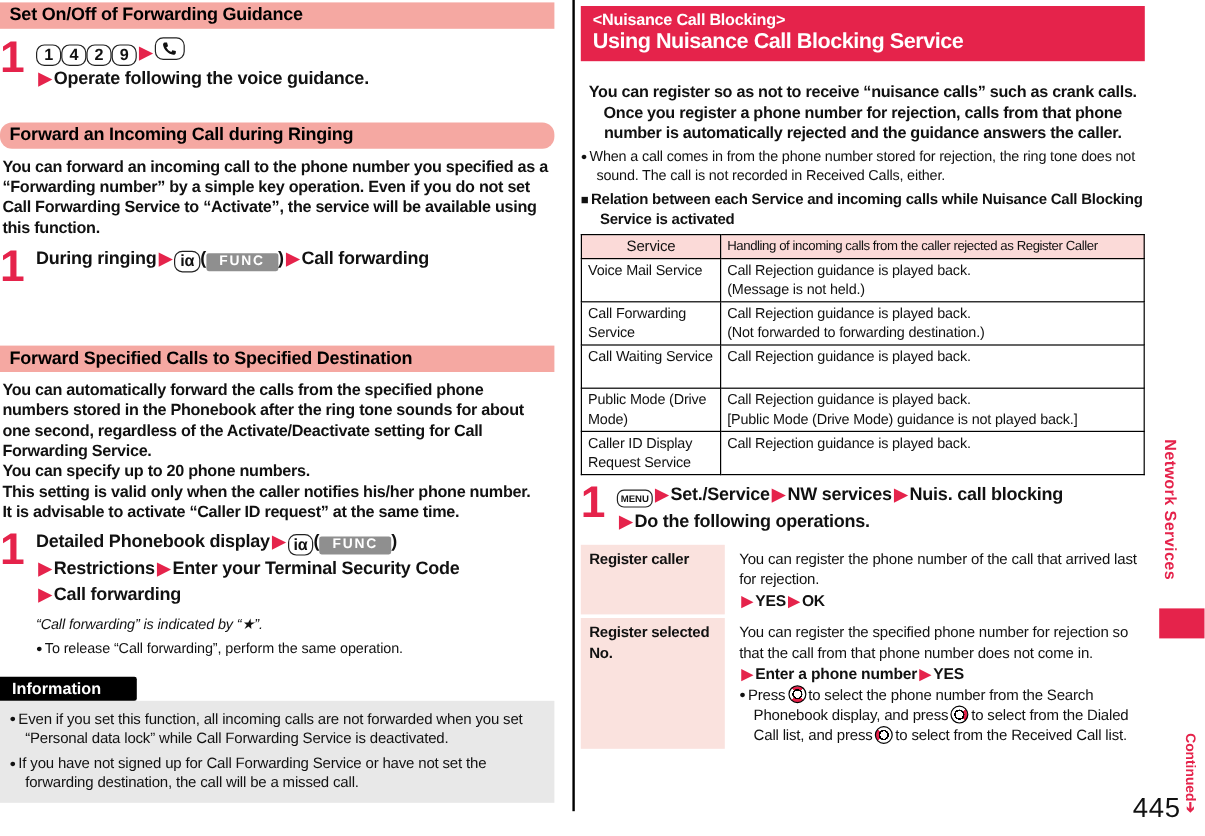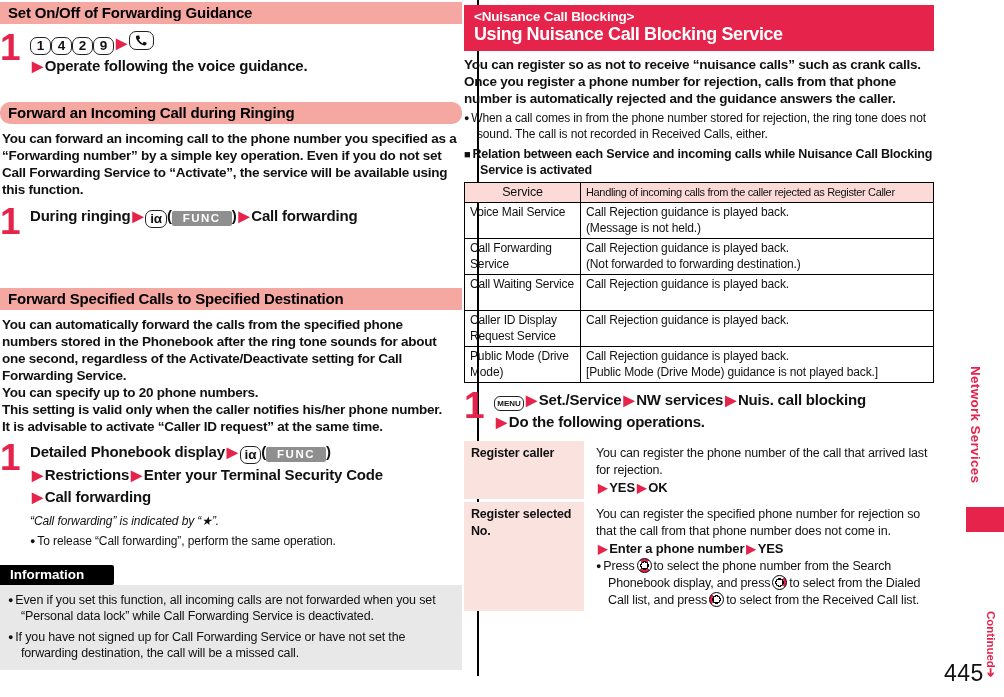--- a/index.html
+++ b/index.html
@@ -38,25 +38,25 @@
   .info-title {
     display:inline-block; background:#000; color:#fff; font-weight:bold;
     font-size:13.5px; padding:2px 30px 3px 10px; border-radius:0 2px 2px 0;
   }
   .info-body { background:#e8e8e8; padding:7px 8px 9px; font-size:12.5px; line-height:16px; letter-spacing:-0.15px; }
   .info-body .hang { margin-bottom:5px; }
   .info-body .hang:last-child { margin-bottom:0; }
   
   .divider { position:absolute; left:477px; top:0; width:2px; height:676px; background:#000; }
   
-  .col-right { position:absolute; left:464px; top:5px; width:470px; }
+  .col-right { position:absolute; left:484px; top:5px; width:470px; }
   .r-header { background:#e5234b; color:#fff; padding:4px 10px 6px; }
   .r-tag { font-size:13.5px; font-weight:bold; letter-spacing:-0.2px; }
   .r-title { font-size:18px; font-weight:bold; letter-spacing:-0.4px; }
-  .r-intro { margin-top:5px; font-weight:bold; font-size:13.5px; line-height:17px; letter-spacing:-0.25px; }
+  .r-intro { margin-top:17px; font-weight:bold; font-size:13.5px; line-height:17px; letter-spacing:-0.25px;text-align:center; }
   .r-bullet { margin-top:3px; font-size:12px; line-height:16px; letter-spacing:-0.15px; }
   .r-rel { margin-top:4px; font-weight:bold; font-size:12.5px; line-height:16px; letter-spacing:-0.2px; padding-left:16px; text-indent:-16px; }
   .sq { font-size:11px; padding-right:2px; }
   table.svc { border-collapse:collapse; width:470px; margin-top:4px; font-size:12px; }
   table.svc th, table.svc td { border:1.6px solid #000; padding:1px 5px 2px; vertical-align:top; text-align:left; line-height:16px; letter-spacing:-0.15px; }
   table.svc th { background:#fbdad8; font-weight:normal; }
   table.svc th.c1 { text-align:center; font-size:12.5px; }
   table.svc th.c2 { font-size:11px; letter-spacing:-0.35px; }
   table.svc td.c1 { width:116px; }
   table.svc td { height:36px; }
@@ -210,30 +210,30 @@
               <div>(Not forwarded to forwarding destination.)</div>
             </td>
       </tr>
       <tr>
         <td class="c1">Call Waiting Service</td>
         <td>
               <div>Call Rejection guidance is played back.</div>
             </td>
       </tr>
       <tr>
+        <td class="c1">Public Mode (Drive Mode)</td>
+        <td>
+              <div>Call Rejection guidance is played back.</div>
+              <div>[Public Mode (Drive Mode) guidance is not played back.]</div>
+            </td>
+      </tr>
+      <tr>
         <td class="c1">Caller ID Display Request Service</td>
         <td>
               <div>Call Rejection guidance is played back.</div>
-            </td>
-      </tr>
-      <tr>
-        <td class="c1">Public Mode (Drive Mode)</td>
-        <td>
-              <div>Call Rejection guidance is played back.</div>
-              <div>[Public Mode (Drive Mode) guidance is not played back.]</div>
             </td>
       </tr>
     </tbody>
       </table>
 
     <div class="step r-step">
       <div class="step-no">1</div>
       <div class="step-body">
         <div>
           <span class="key key-small">MENU</span><span class="arrow">▶</span><span>Set./Service</span><span class="arrow">▶</span><span>NW services</span><span class="arrow">▶</span><span>Nuis. call blocking</span>

